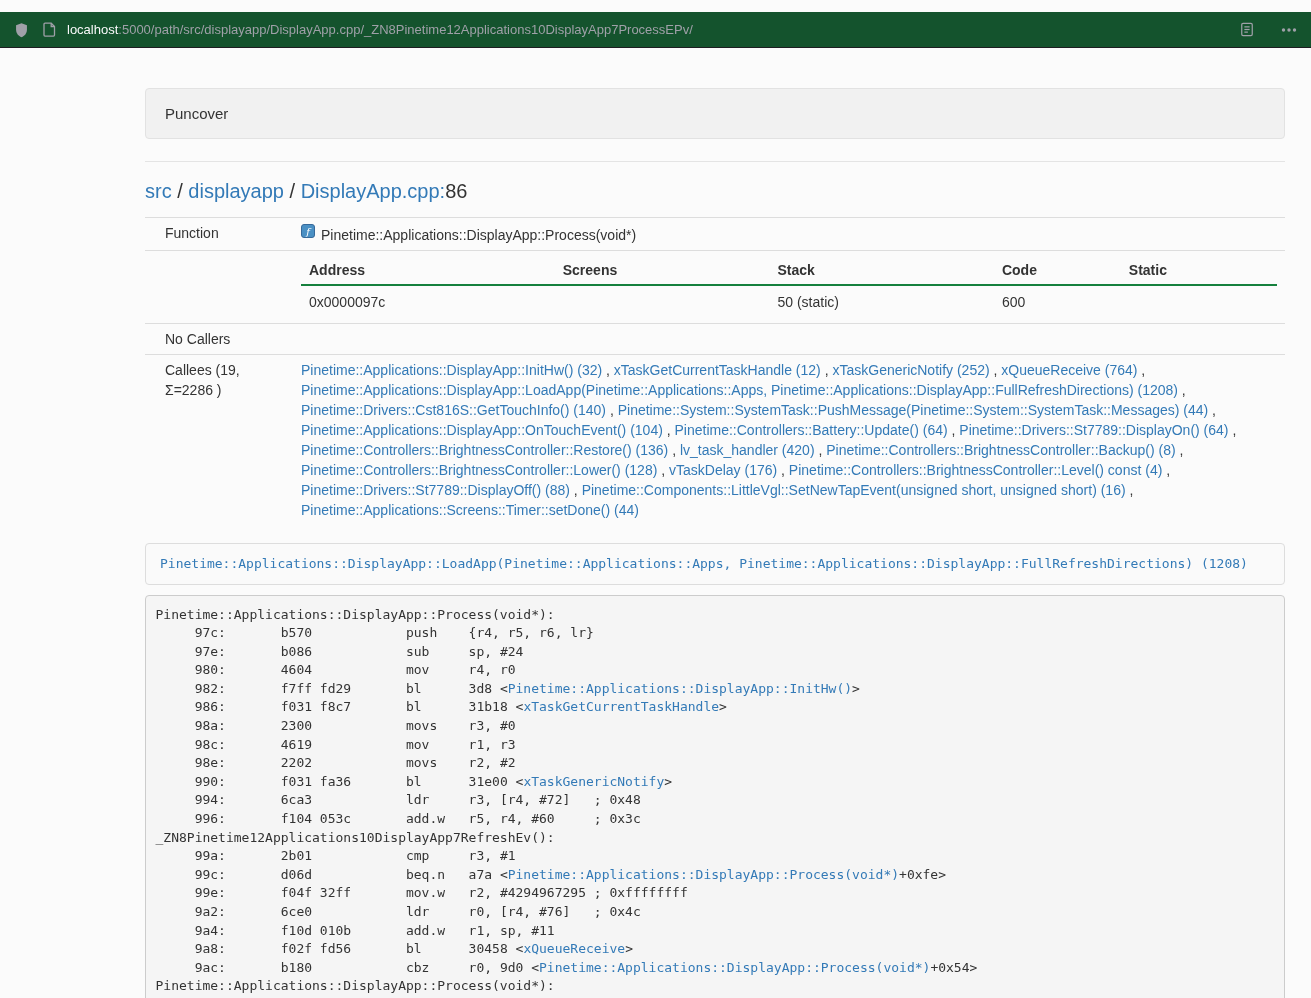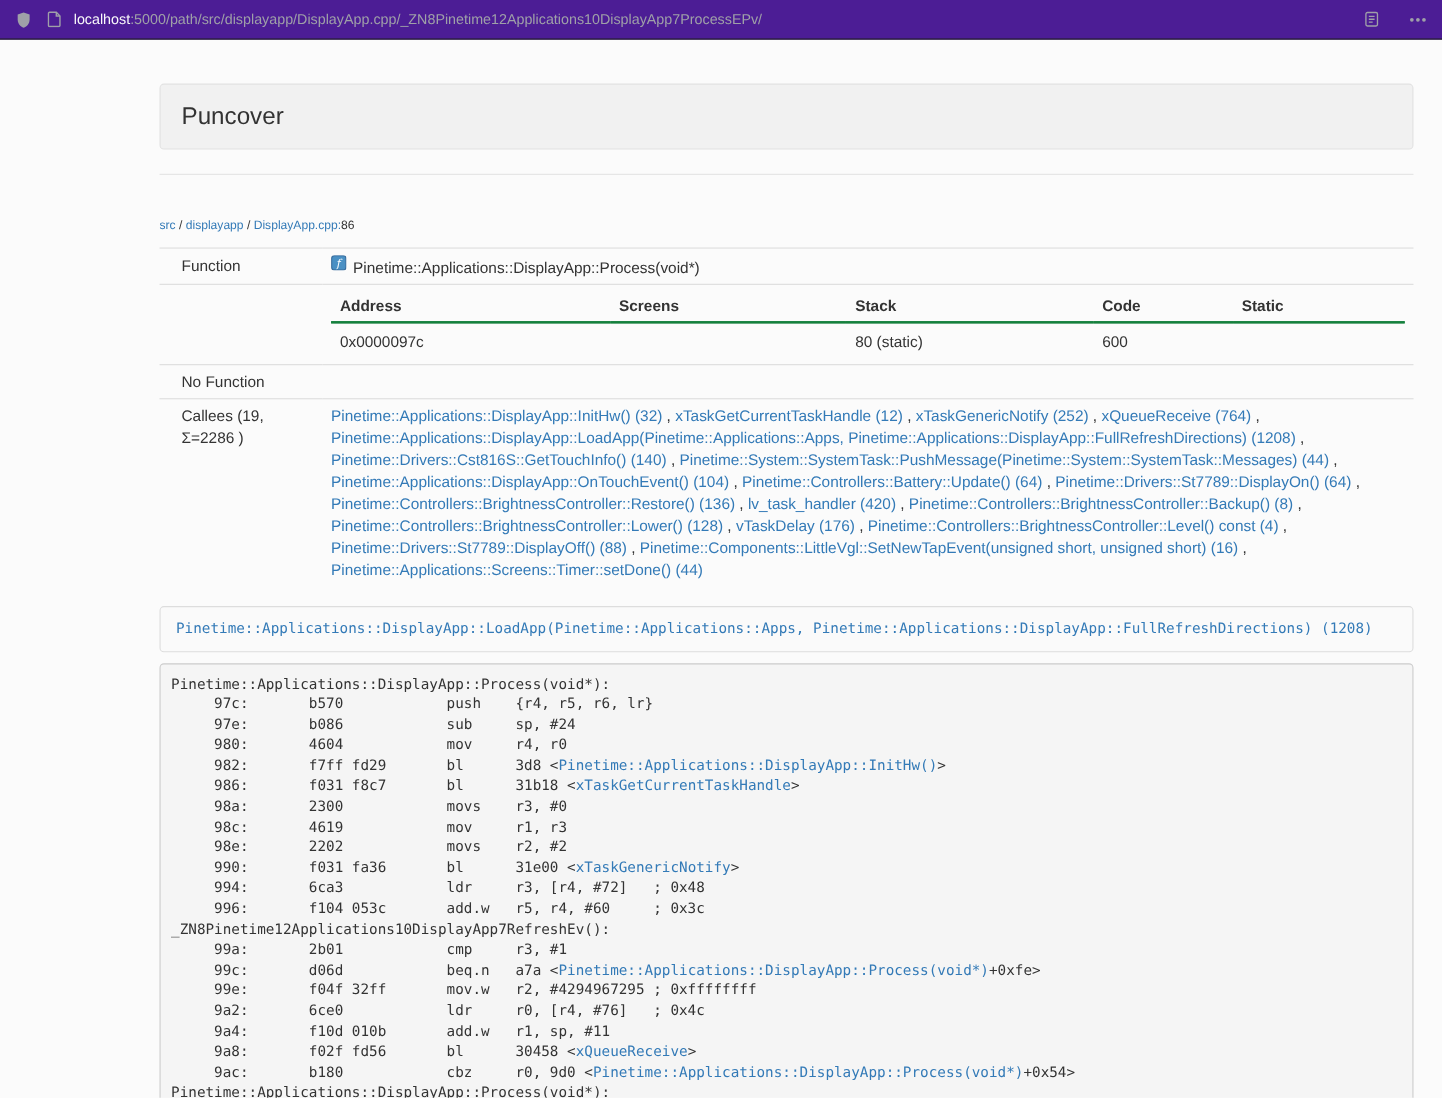--- a/index.html
+++ b/index.html
@@ -5,45 +5,45 @@
   html, body { margin: 0; padding: 0; }
   body {
     width: 1311px; height: 998px; overflow: hidden;
     background: #fbfbfb; color: #333;
     font-family: "Liberation Sans", sans-serif; font-size: 14px;
   }
   a { color: #337ab7; text-decoration: none; }
 
   
   .topbar {
-    height: 36px; background: #4c1d95; border-bottom: 1px solid #1d1d21;
-    display: flex; align-items: center; padding: 0 14px; box-sizing: border-box;
+    height: 36px; background: #14532d; border-bottom: 1px solid #1d1d21;
+    display: flex; align-items: center; padding: 0 14px; box-sizing: border-box; margin-top: 12px;
   }
   .topbar .icon { flex: none; display: flex; align-items: center; }
   .shield-wrap { margin-right: 14px; }
   .pageicon-wrap { margin-right: 11px; }
   .urltext {
     flex: 1; font-size: 13px; color: #9fa0a8;
     white-space: nowrap; overflow: hidden;
   }
   .urlhost { color: #f9f9fa; }
   .reader-wrap { margin-right: 27px; }
 
   
   .container { margin-left: 145px; width: 1140px; }
 
   .well {
     margin-top: 40px; background: #f1f1f1; border: 1px solid #e2e2e2;
     border-radius: 4px; padding: 16px 19px; box-sizing: border-box;
   }
-  .well h1 { margin: 0; font-size: 22px; font-weight: 400; color: #333; }
+  .well h1 { margin: 0; font-size: 15px; font-weight: 400; color: #333; }
 
   hr.divider { border: none; border-top: 1px solid #e4e4e4; margin: 22px 0 0 0; }
 
-  .breadcrumb { margin-top: 40px; font-size: 11px; }
+  .breadcrumb { margin-top: 18px; font-size: 20px; }
   .bc-sep { color: #333; }
   .bc-line { color: #333; }
 
   table.main-table { width: 100%; border-collapse: collapse; margin-top: 14px; }
   table.main-table > tbody > tr > th,
   table.main-table > tbody > tr > td {
     border-top: 1px solid #ddd; padding: 5px 8px;
     text-align: left; vertical-align: top; line-height: 20px;
   }
   table.main-table > tbody > tr > th {
@@ -146,30 +146,30 @@
                   <th>Screens</th>
                   <th>Stack</th>
                   <th>Code</th>
                   <th>Static</th>
                 </tr>
               </thead>
             <tbody>
                 <tr>
                   <td>0x0000097c</td>
                   <td></td>
-                  <td>80 (static)</td>
+                  <td>50 (static)</td>
                   <td>600</td>
                   <td></td>
                 </tr>
               </tbody>
           </table>
         </td>
       </tr>
       <tr>
-        <th>No Function</th>
+        <th>No Callers</th>
         <td></td>
       </tr>
       <tr>
         <th>Callees (19, Σ=2286 )</th>
         <td class="callees-cell"><a href="#">Pinetime::Applications::DisplayApp::InitHw() (32)</a> , <a href="#">xTaskGetCurrentTaskHandle (12)</a> , <a href="#">xTaskGenericNotify (252)</a> , <a href="#">xQueueReceive (764)</a> , <a href="#">Pinetime::Applications::DisplayApp::LoadApp(Pinetime::Applications::Apps, Pinetime::Applications::DisplayApp::FullRefreshDirections) (1208)</a> , <a href="#">Pinetime::Drivers::Cst816S::GetTouchInfo() (140)</a> , <a href="#">Pinetime::System::SystemTask::PushMessage(Pinetime::System::SystemTask::Messages) (44)</a> , <a href="#">Pinetime::Applications::DisplayApp::OnTouchEvent() (104)</a> , <a href="#">Pinetime::Controllers::Battery::Update() (64)</a> , <a href="#">Pinetime::Drivers::St7789::DisplayOn() (64)</a> , <a href="#">Pinetime::Controllers::BrightnessController::Restore() (136)</a> , <a href="#">lv_task_handler (420)</a> , <a href="#">Pinetime::Controllers::BrightnessController::Backup() (8)</a> , <a href="#">Pinetime::Controllers::BrightnessController::Lower() (128)</a> , <a href="#">vTaskDelay (176)</a> , <a href="#">Pinetime::Controllers::BrightnessController::Level() const (4)</a> , <a href="#">Pinetime::Drivers::St7789::DisplayOff() (88)</a> , <a href="#">Pinetime::Components::LittleVgl::SetNewTapEvent(unsigned short, unsigned short) (16)</a> , <a href="#">Pinetime::Applications::Screens::Timer::setDone() (44)</a></td>
       </tr>
     </tbody>
   </table>
 
   <div class="symbol-panel">

